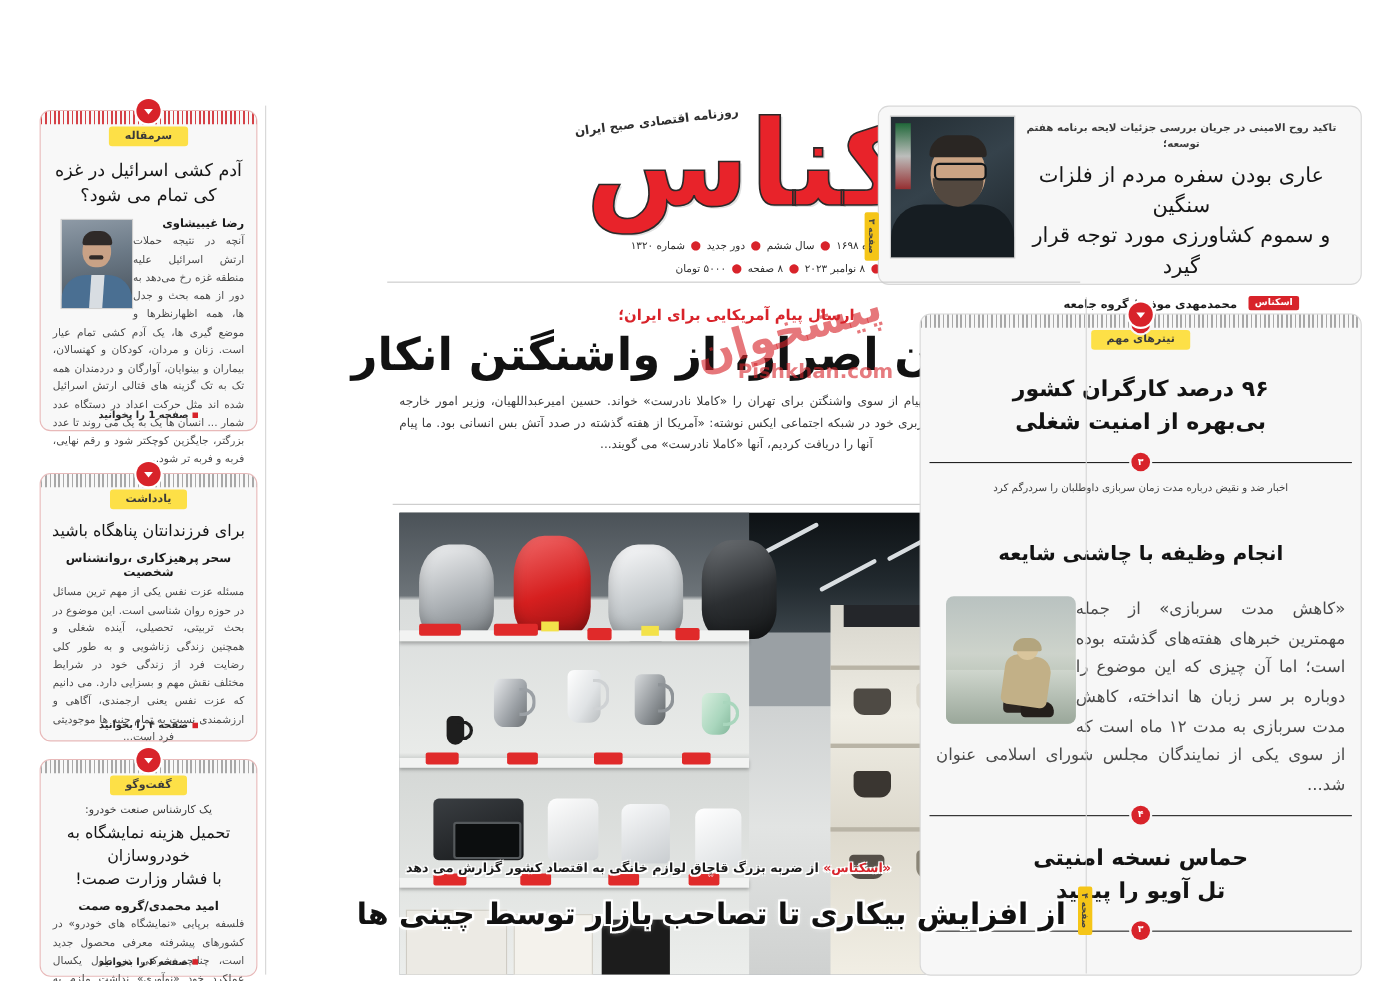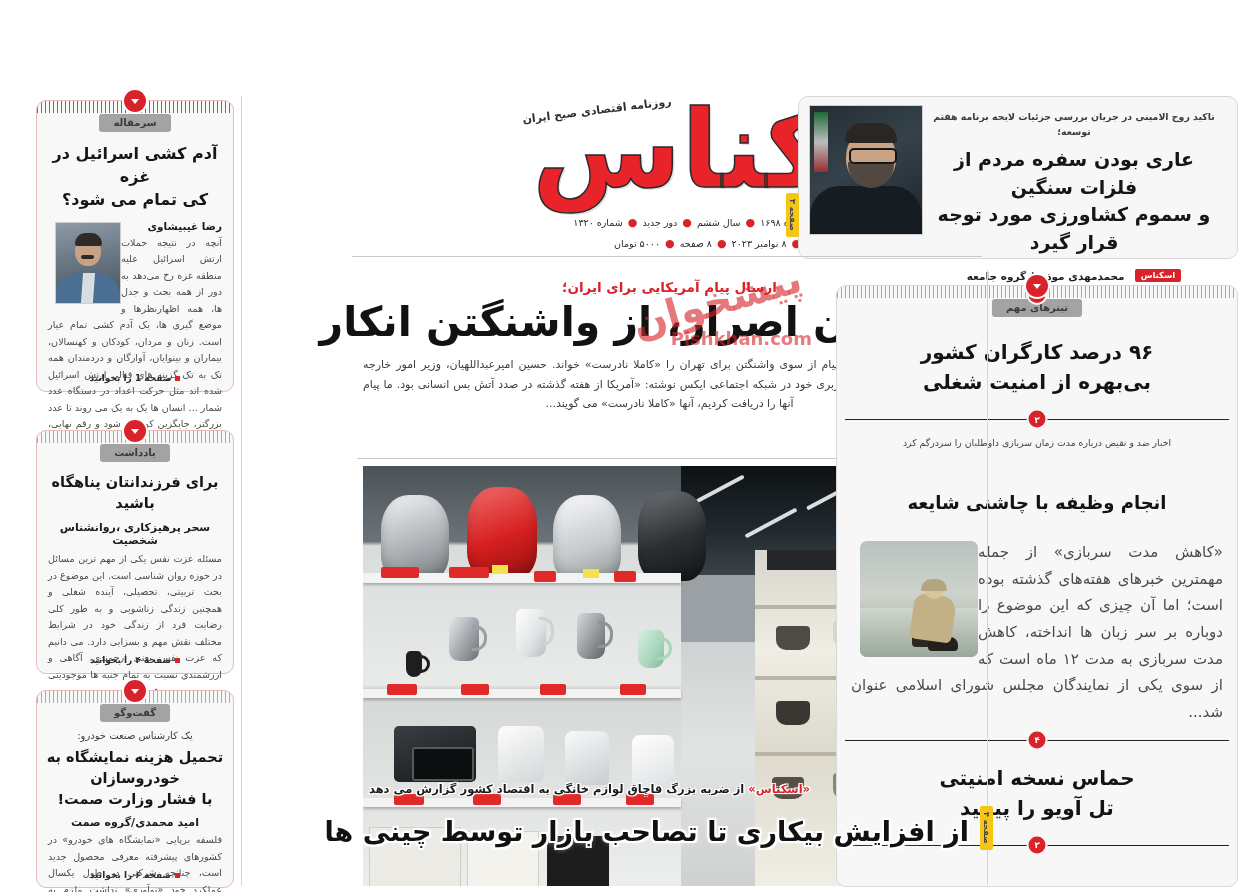--- a/index.html
+++ b/index.html
@@ -70,35 +70,35 @@
     font-size: 12px;
     line-height: 1;
     z-index: 5;
     box-shadow: 0 0 0 2px #fff;
   }
   .arrow-dot svg { display:block; }
 
   
   .kicker {
     display: inline-block;
-    background: #a3a3a3;
+    background: #fde047;
     color: #3a3a3a;
     font-size: 10px;
     font-weight: bold;
     padding: 3px 14px 4px;
     border-radius: 3px;
     letter-spacing: 0;
   }
   .kicker-wrap {
     text-align: center;
     margin-top: 10px;
   }
 
   .headline {
-    font-weight: bold;
+    font-weight: normal;
     color: #161616;
     text-align: center;
     line-height: 1.45;
   }
   .overline {
     font-size: 9.5px;
     color: #3c3c3c;
     text-align: center;
     line-height: 1.6;
   }

